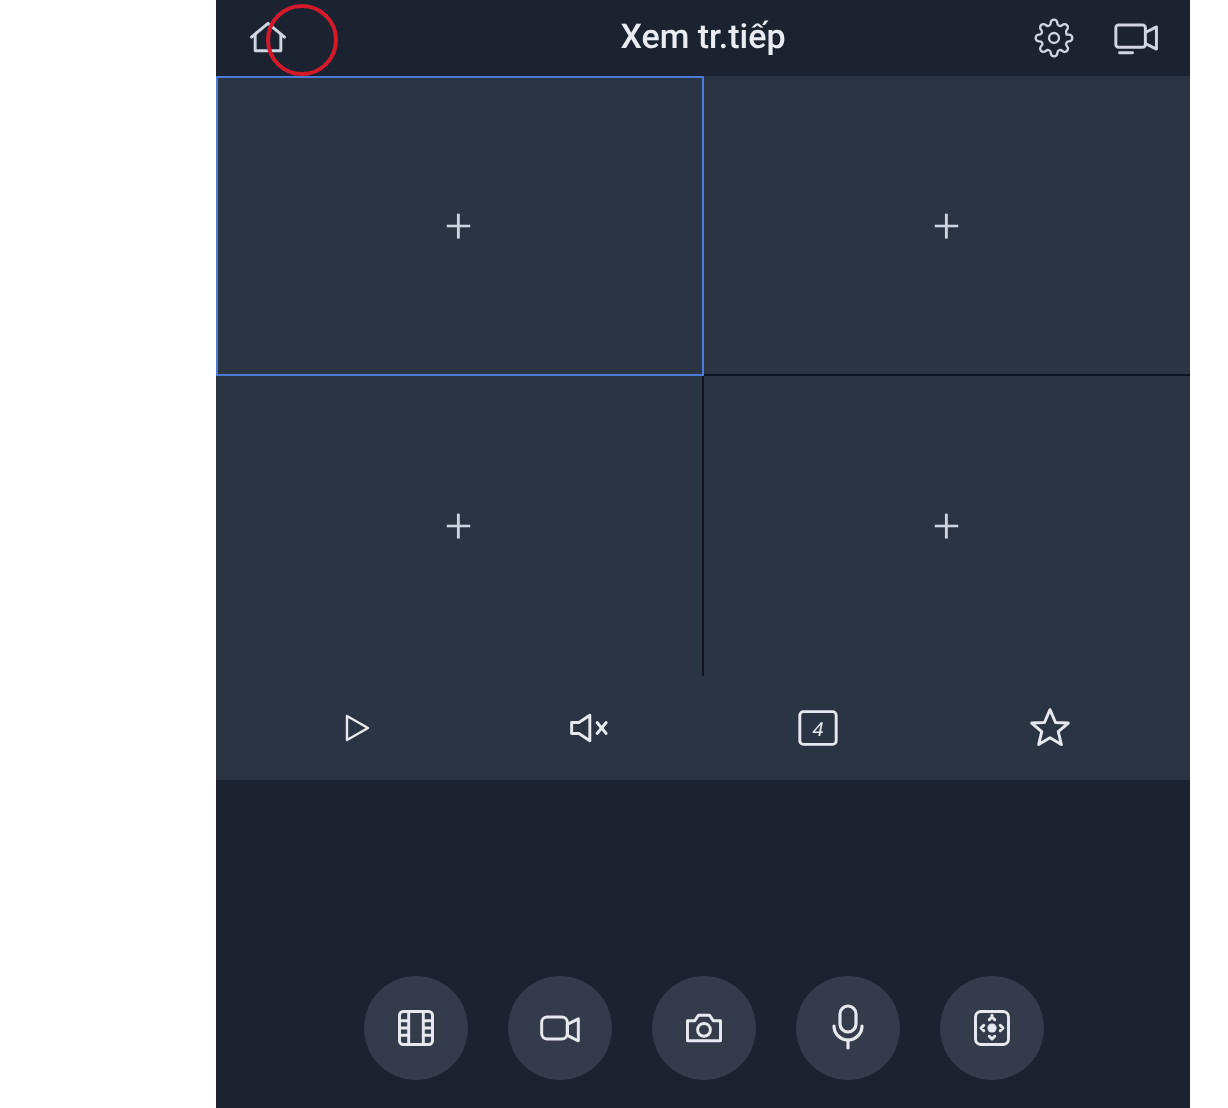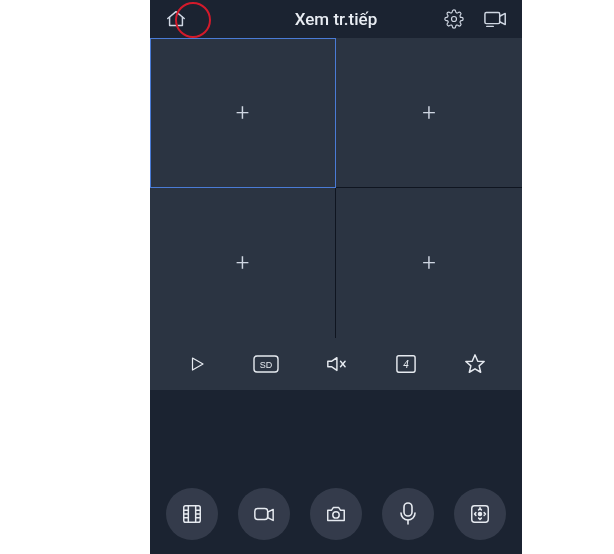--- a/index.html
+++ b/index.html
@@ -7,25 +7,24 @@
     background: #ffffff;
     font-family: -apple-system, BlinkMacSystemFont, "Segoe UI", Roboto, Helvetica, Arial, sans-serif;
     width: 614px;
     height: 554px;
     overflow: hidden;
   }
   .app {
     position: absolute;
     left: 108px;
     top: 0;
-    width: 372px;
+    width: 487px;
     height: 554px;
     background: #1b2331;
     color: #e6eaf0;
-    margin-left: 42px;
   }
   
   .header {
     height: 38px;
     display: flex;
     align-items: center;
     padding: 0 12px;
     position: relative;
   }
   .header .title {
@@ -187,26 +186,20 @@
     </div>
   </div>
 
   <div class="toolbar">
     <span class="tool">
       <svg width="18" height="18" viewBox="0 0 24 24" fill="none" stroke="currentColor" stroke-width="1.6" stroke-linejoin="round">
         <polygon points="6,4 20,12 6,20"></polygon>
       </svg>
     </span>
     <span class="tool">
-      <svg width="26" height="18" viewBox="0 0 26 18" fill="none" stroke="currentColor" stroke-width="1.4">
-        <rect x="1" y="1" width="24" height="16" rx="3"></rect>
-        <text x="13" y="13" text-anchor="middle" font-size="9" font-family="Arial" fill="currentColor" stroke="none">SD</text>
-      </svg>
-    </span>
-    <span class="tool">
       <svg width="22" height="20" viewBox="0 0 24 22" fill="none" stroke="currentColor" stroke-width="1.6" stroke-linecap="round" stroke-linejoin="round">
         <path d="M3 8v6h4l6 4V4L7 8H3z"></path>
         <line x1="17" y1="8" x2="22" y2="14"></line>
         <line x1="22" y1="8" x2="17" y2="14"></line>
       </svg>
     </span>
     <span class="tool">
       <svg width="22" height="20" viewBox="0 0 24 22" fill="none" stroke="currentColor" stroke-width="1.6">
         <rect x="2" y="2" width="20" height="18" rx="2"></rect>
         <text x="12" y="15.5" text-anchor="middle" font-size="11" font-family="Arial" fill="currentColor" stroke="none" font-style="italic">4</text>

